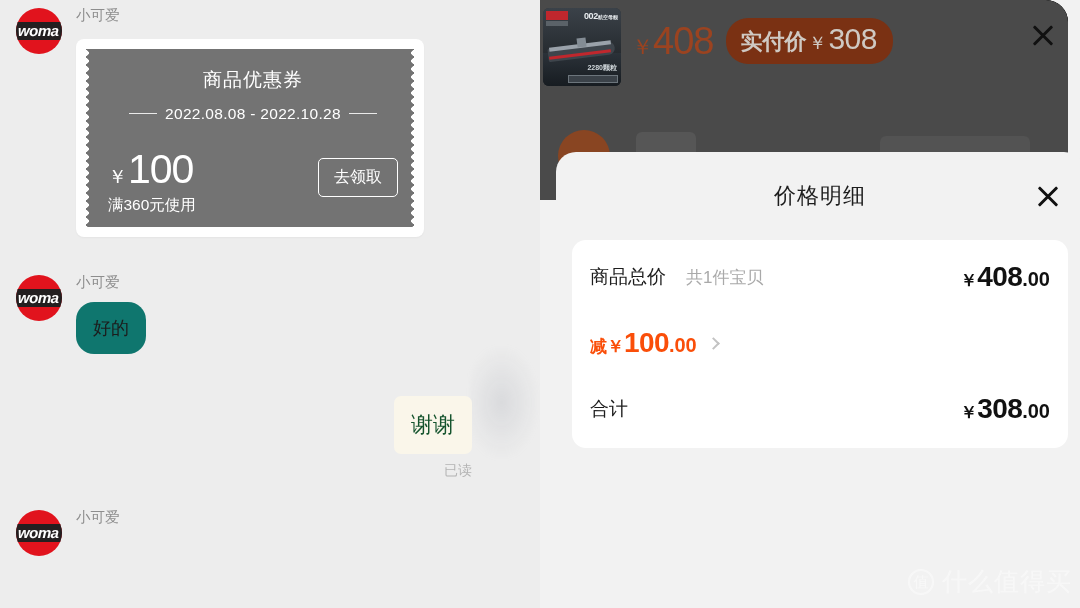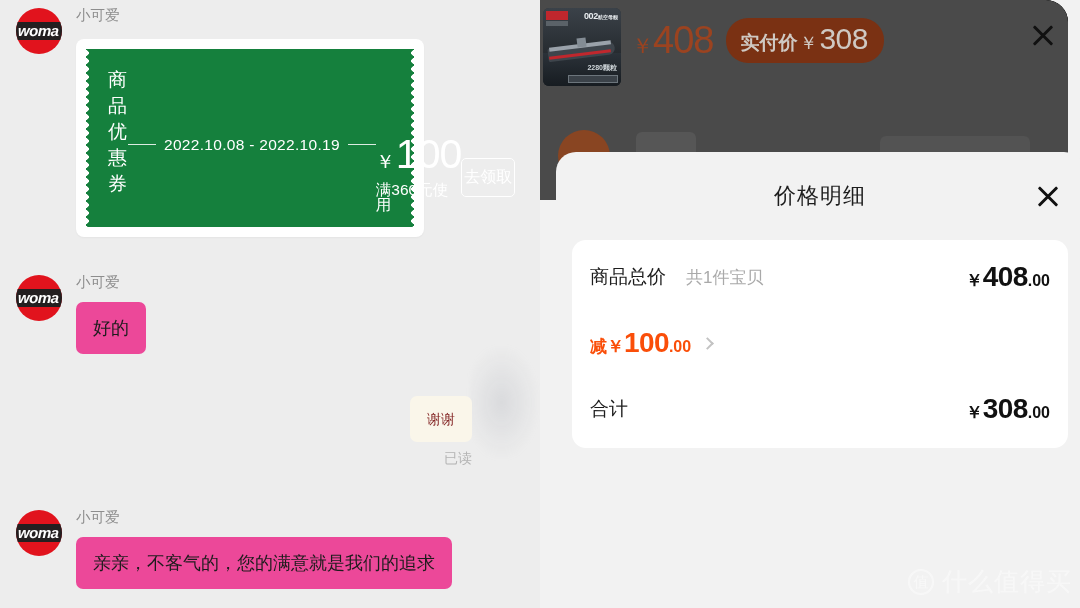--- a/index.html
+++ b/index.html
@@ -59,24 +59,24 @@
   
   .coupon-card {
     background: #ffffff;
     border-radius: 8px;
     padding: 10px;
     width: 348px;
     box-shadow: 0 1px 2px rgba(0,0,0,.04);
   }
   .coupon-inner {
     position: relative;
-    background: #15803d;
+    background: #737373;
     padding: 16px 16px 14px 22px;
     min-height: 178px;
-    display: flex; flex-direction: row;
+    display: flex; flex-direction: column;
   }
   
   .coupon-inner::before, .coupon-inner::after {
     content: ""; position: absolute; top: 0; bottom: 0; width: 5px;
     background-image: radial-gradient(circle at 0 4px, #ffffff 2.6px, rgba(255,255,255,0) 3px);
     background-size: 5px 8px; background-repeat: repeat-y;
   }
   .coupon-inner::before { left: 0; }
   .coupon-inner::after  { right: 0; transform: scaleX(-1); }
 
@@ -99,33 +99,33 @@
     margin-top: auto; padding-top: 10px;
   }
   .coupon-amount-wrap { color: #fff; line-height: 1; }
   .coupon-amount { display: flex; align-items: baseline; }
   .coupon-amount .yen { font-size: 19px; margin-right: 1px; }
   .coupon-amount .num { font-size: 41px; letter-spacing: -1px; line-height: .95; }
   .coupon-cond { font-size: 15.5px; margin-top: 8px; color: #fff; }
   .coupon-btn {
     border: 1.6px solid #ffffff; border-radius: 5px;
     color: #ffffff; font-size: 16px;
-    padding: 8px 2px; background: transparent;
+    padding: 8px 15px; background: transparent;
     margin-bottom: 16px; white-space: nowrap; cursor: pointer;
   }
 
   
   .bubble-in {
-    background: #ec4899; border-radius: 7px;
+    background: #0f766e; border-radius: 18px;
     padding: 13px 17px; font-size: 18px; color: #1c1c1c;
     display: inline-block; line-height: 1.45;
   }
   .bubble-out {
     background: #faf6ea; border-radius: 7px;
-    padding: 13px 17px; font-size: 14px; color: #7f1d1d;
+    padding: 13px 17px; font-size: 22px; color: #14532d;
     display: inline-block; line-height: 1.45;
   }
   .read-mark {
     font-size: 14px; color: #b4b4b4; text-align: right; margin-top: 8px;
   }
 
   
   #app-pane {
     position: absolute; left: 540px; top: 0;
     width: 540px; height: 608px;
@@ -169,21 +169,21 @@
     position: absolute; left: 92px; top: 18px; z-index: 2;
     display: flex; align-items: center; gap: 13px;
   }
   .price-orig { display: flex; align-items: baseline; color: #9b4320; }
   .price-orig .yen { font-size: 21px; }
   .price-orig .num { font-size: 38px; font-weight: 400; letter-spacing: -1px; line-height: 1; }
   .pay-pill {
     background: #7a3113; color: #b9b3ad; border-radius: 22px;
     padding: 6px 16px 7px 14px; display: flex; align-items: baseline; gap: 2px;
   }
-  .pay-pill .lbl { font-size: 19px; font-weight: 700; color: #cfc9c3; }
+  .pay-pill .lbl { font-size: 22px; font-weight: 700; color: #cfc9c3; }
   .pay-pill .yen { font-size: 18px; color: #cfc9c3; }
   .pay-pill .num { font-size: 30px; color: #cfc9c3; line-height: 1; letter-spacing: -.5px; }
 
   .close-top {
     position: absolute; right: 22px; top: 20px; z-index: 3;
     width: 30px; height: 30px; cursor: pointer;
   }
   .close-top::before, .close-top::after {
     content: ""; position: absolute; left: 2px; top: 14px;
     width: 26px; height: 3px; background: #111; border-radius: 1px;
@@ -251,21 +251,21 @@
     position: absolute; left: 5px; top: 12.5px; width: 16px; height: 7.5px;
     background: #fff; border-radius: 1px;
   }
   .shop-icon .body::after {
     content: ""; position: absolute; left: 0; top: 3px;
     width: 16px; height: 1.6px; background: #f4134a;
   }
   .amount { display: flex; align-items: baseline; white-space: nowrap; }
   .amount .yen { font-size: 17px; font-weight: 700; }
   .amount .int { font-size: 28px; font-weight: 700; letter-spacing: -.6px; }
-  .amount .dec { font-size: 16px; font-weight: 700; text-align: center; }
+  .amount .dec { font-size: 20px; font-weight: 700; text-align: center; }
   .amount.black { color: #111111; }
   .amount.discount { color: #fa4e09; }
   .amount.discount .minus { font-size: 17px; font-weight: 700; }
   .chev {
     margin-left: 12px; width: 9px; height: 9px;
     border-right: 2px solid #c3c3c3; border-top: 2px solid #c3c3c3;
     transform: rotate(45deg); flex: none;
   }
 
   
@@ -294,21 +294,21 @@
       <div class="avatar">
         <span class="logo-text">woma</span>
       </div>
       <div>
         <div class="sender-name">小可爱</div>
         <div class="coupon-card" style="margin-top:16px;">
           <div class="coupon-inner">
             <div class="coupon-title">商品优惠券</div>
             <div class="coupon-dates-row">
               <span class="rule"></span>
-              <span class="coupon-dates">2022.10.08 - 2022.10.19</span>
+              <span class="coupon-dates">2022.08.08 - 2022.10.28</span>
               <span class="rule"></span>
             </div>
             <div class="coupon-bottom">
               <div class="coupon-amount-wrap">
                 <div class="coupon-amount">
                   <span class="yen">￥</span>
                   <span class="num">100</span>
                 </div>
                 <div class="coupon-cond">满360元使用</div>
               </div>
@@ -335,23 +335,20 @@
       <span class="bubble-out">谢谢</span>
       <div class="read-mark">已读</div>
     </div>
 
     <div class="msg-row" style="left:16px; top:510px; display:flex; gap:14px;">
       <div class="avatar">
         <span class="logo-text">woma</span>
       </div>
       <div>
         <div class="sender-name">小可爱</div>
-        <div style="margin-top:12px;">
-          <span class="bubble-in" style="max-width:392px;">亲亲，不客气的，您的满意就是我们的追求</span>
-        </div>
       </div>
     </div>
   </div>
 
   <div id="app-pane">
 
     <div id="dim-layer">
       <div class="black-corner"></div>
       <div class="corner-mask"></div>
 

